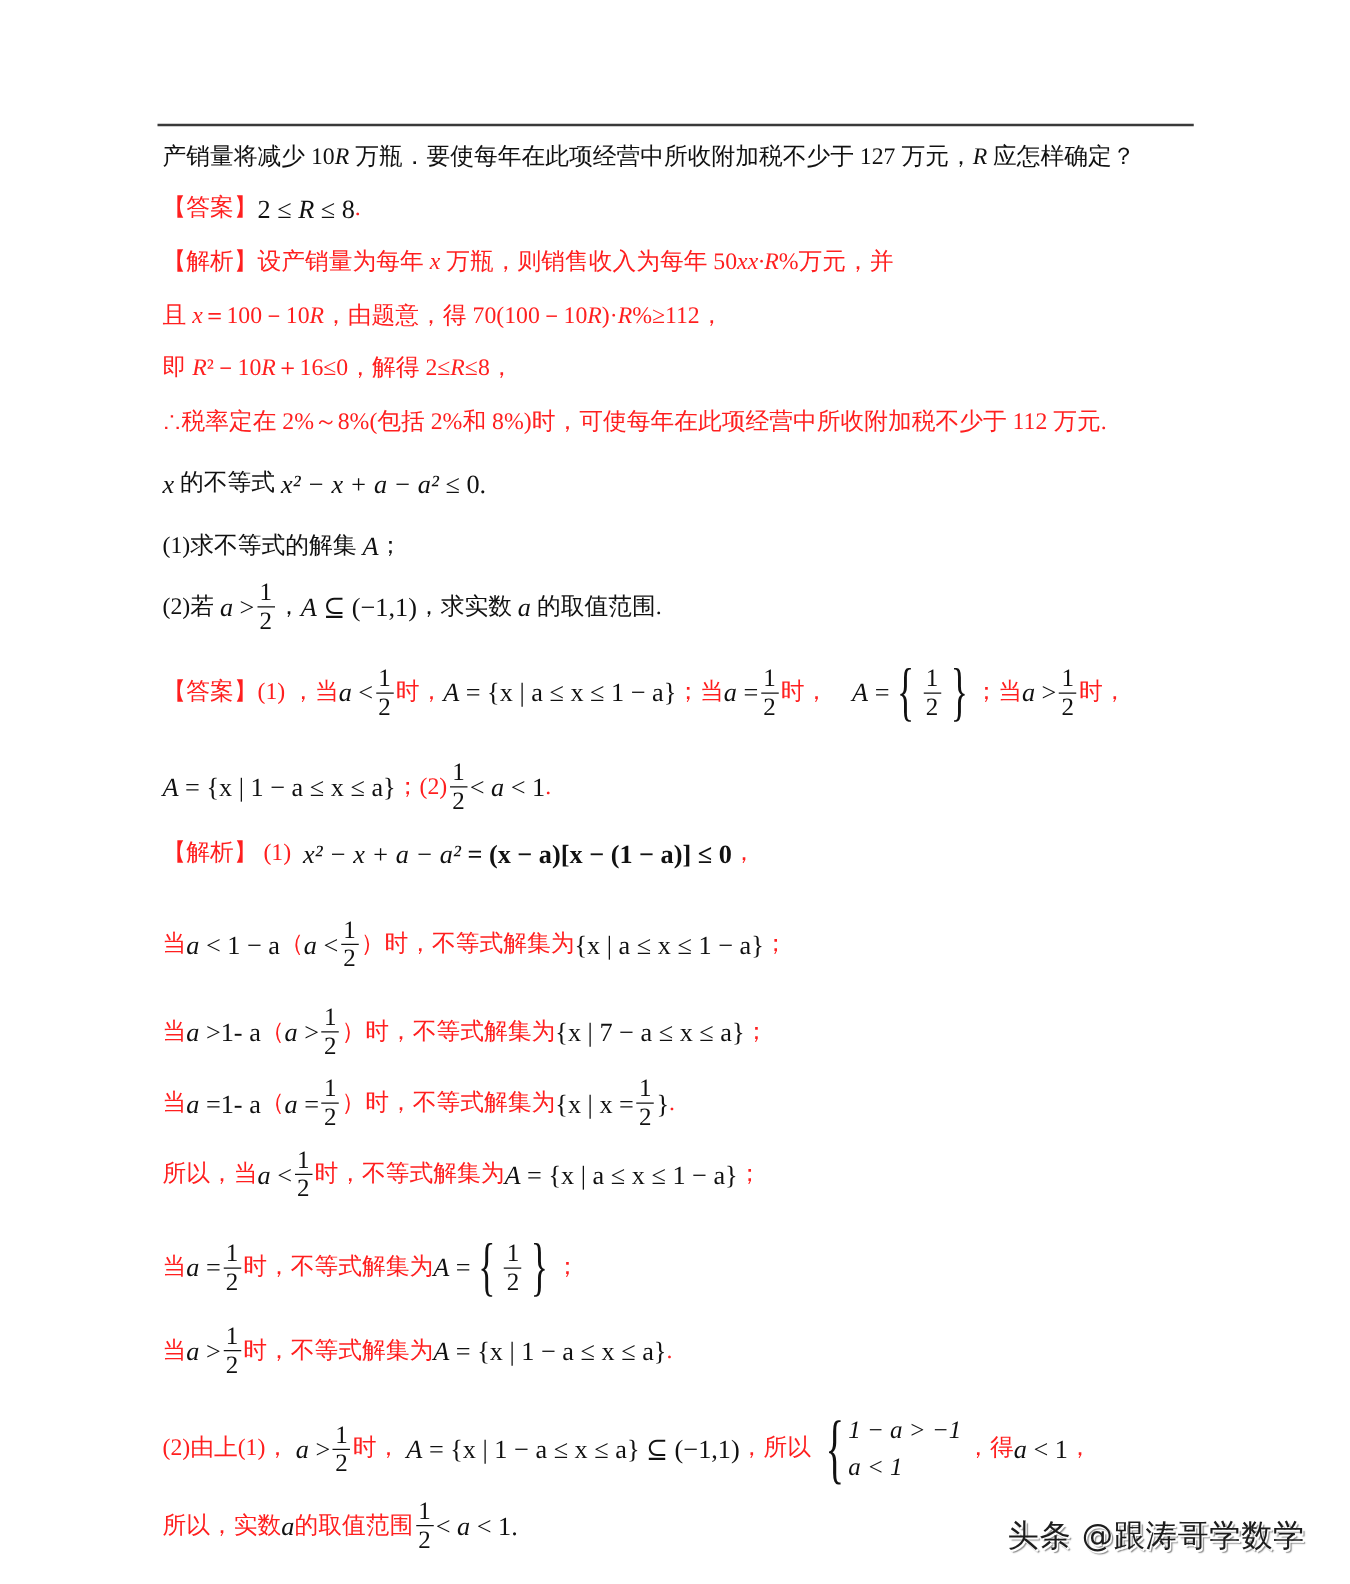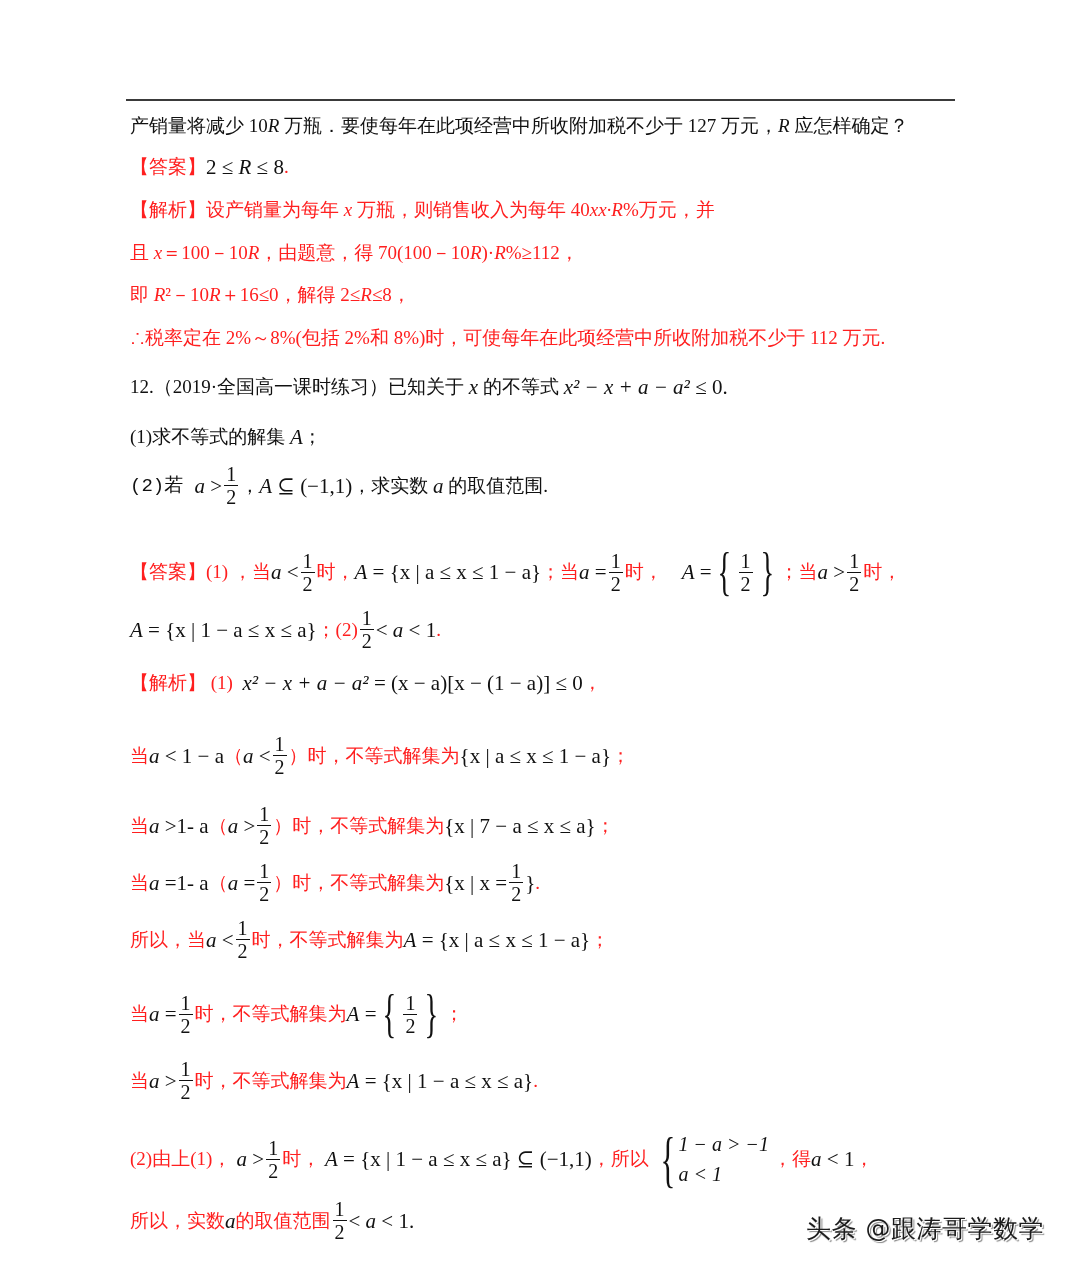--- a/index.html
+++ b/index.html
@@ -40,21 +40,21 @@
     <div class="line" style="top: 155px;">
       <span class="seg red" style="white-space: pre;">【答案】</span>
       <span class="seg blk math" style="white-space: pre;">2 ≤ </span>
       <span class="seg blk it math" style="white-space: pre;">R</span>
       <span class="seg blk math" style="white-space: pre;"> ≤ 8</span>
       <span class="seg red" style="white-space: pre;">.</span>
     </div>
     <div class="line" style="top: 198px;">
       <span class="seg red" style="white-space: pre;">【解析】设产销量为每年 </span>
       <span class="seg red it" style="white-space: pre;">x</span>
-      <span class="seg red" style="white-space: pre;"> 万瓶，则销售收入为每年 40</span>
+      <span class="seg red" style="white-space: pre;"> 万瓶，则销售收入为每年 50</span>
       <span class="seg red it" style="white-space: pre;">x</span>
       <span class="seg red it" style="white-space: pre;">x·R</span>
       <span class="seg red" style="white-space: pre;">%万元，并</span>
     </div>
     <div class="line" style="top: 241px;">
       <span class="seg red" style="white-space: pre;">且 </span>
       <span class="seg red it" style="white-space: pre;">x</span>
       <span class="seg red" style="white-space: pre;">＝100－10</span>
       <span class="seg red it" style="white-space: pre;">R</span>
       <span class="seg red" style="white-space: pre;">，由题意，得 70(100－10</span>
@@ -69,47 +69,46 @@
       <span class="seg red" style="white-space: pre;">²－10</span>
       <span class="seg red it" style="white-space: pre;">R</span>
       <span class="seg red" style="white-space: pre;">＋16≤0，解得 2≤</span>
       <span class="seg red it" style="white-space: pre;">R</span>
       <span class="seg red" style="white-space: pre;">≤8，</span>
     </div>
     <div class="line" style="top: 326px;">
       <span class="seg red" style="white-space: pre;">∴税率定在 2%～8%(包括 2%和 8%)时，可使每年在此项经营中所收附加税不少于 112 万元.</span>
     </div>
     <div class="line" style="top: 375px;">
-      <span class="seg blk" style="white-space: pre;">12.（2019·全国高一课时练习）已知关于 </span>
       <span class="seg blk it math" style="white-space: pre;">x</span>
       <span class="seg blk" style="white-space: pre;"> 的不等式 </span>
       <span class="seg blk it math" style="white-space: pre;">x² − x + a − a²</span>
       <span class="seg blk math" style="white-space: pre;"> ≤ 0.</span>
     </div>
     <div class="line" style="top: 425px;">
       <span class="seg blk" style="white-space: pre;">(1)求不等式的解集 </span>
       <span class="seg blk it math" style="white-space: pre;">A</span>
       <span class="seg blk" style="white-space: pre;">；</span>
     </div>
     <div class="line" style="top: 463px;">
-      <span class="seg blk" style="white-space: pre; font-family: Liberation Mono, monospace;">(2)若 </span>
+      <span class="seg blk" style="white-space: pre;">(2)若 </span>
       <span class="seg blk it math" style="white-space: pre;">a</span>
       <span class="seg blk math" style="white-space: pre;"> &gt;</span>
       <span class="frac">
         <span class="num">1</span>
         <span class="den">2</span>
       </span>
       <span class="seg blk" style="white-space: pre;">，</span>
       <span class="seg blk it math" style="white-space: pre;">A</span>
       <span class="seg blk math" style="white-space: pre;"> ⊆ (−1,1)</span>
       <span class="seg blk" style="white-space: pre;">，求实数 </span>
       <span class="seg blk it math" style="white-space: pre;">a</span>
       <span class="seg blk" style="white-space: pre;"> 的取值范围.</span>
     </div>
-    <div class="line" style="top: 546px;">
+    <div class="line" style="top: 528px;">
       <span class="seg red" style="white-space: pre;">【答案】(1) ，当</span>
       <span class="seg blk it math" style="white-space: pre;">a</span>
       <span class="seg blk math" style="white-space: pre;"> &lt;</span>
       <span class="frac">
         <span class="num">1</span>
         <span class="den">2</span>
       </span>
       <span class="seg red" style="white-space: pre;">时，</span>
       <span class="seg blk it math" style="white-space: pre;">A</span>
       <span class="seg blk math" style="white-space: pre;"> = {x | a ≤ x ≤ 1 − a}</span>
@@ -149,21 +148,21 @@
         <span class="den">2</span>
       </span>
       <span class="seg blk math" style="white-space: pre;">&lt; </span>
       <span class="seg blk it math" style="white-space: pre;">a</span>
       <span class="seg blk math" style="white-space: pre;"> &lt; 1</span>
       <span class="seg red" style="white-space: pre;">.</span>
     </div>
     <div class="line" style="top: 671px;">
       <span class="seg red" style="white-space: pre;">【解析】 (1)  </span>
       <span class="seg blk it math" style="white-space: pre;">x² − x + a − a²</span>
-      <span class="seg blk math" style="white-space: pre;"> = (x − a)[x − (1 − a)] ≤ 0</span>
+      <span class="seg blk math" style="white-space: pre; font-weight: bold;"> = (x − a)[x − (1 − a)] ≤ 0</span>
       <span class="seg red" style="white-space: pre;">，</span>
     </div>
     <div class="line" style="top: 733px;">
       <span class="seg red" style="white-space: pre;">当</span>
       <span class="seg blk it math" style="white-space: pre;">a</span>
       <span class="seg blk math" style="white-space: pre;"> &lt; 1 − a</span>
       <span class="seg red" style="white-space: pre;">（</span>
       <span class="seg blk it math" style="white-space: pre;">a</span>
       <span class="seg blk math" style="white-space: pre;"> &lt;</span>
       <span class="frac">

